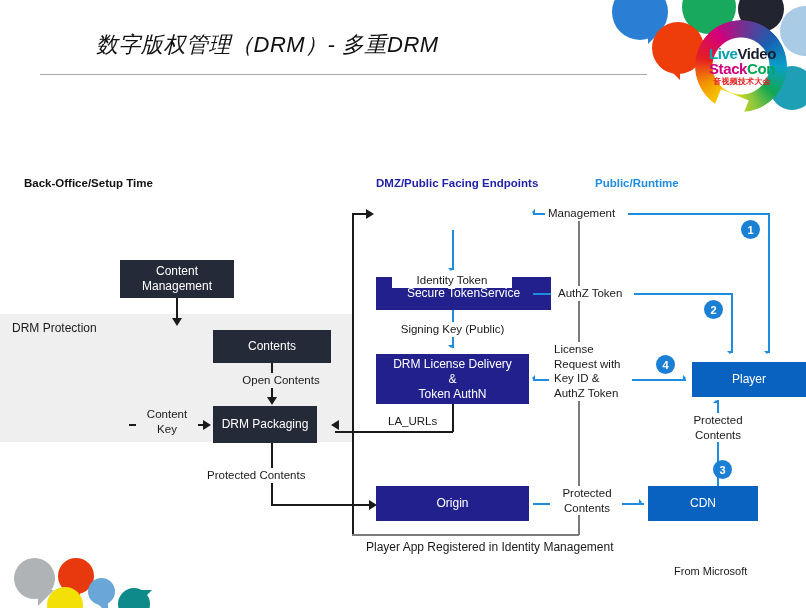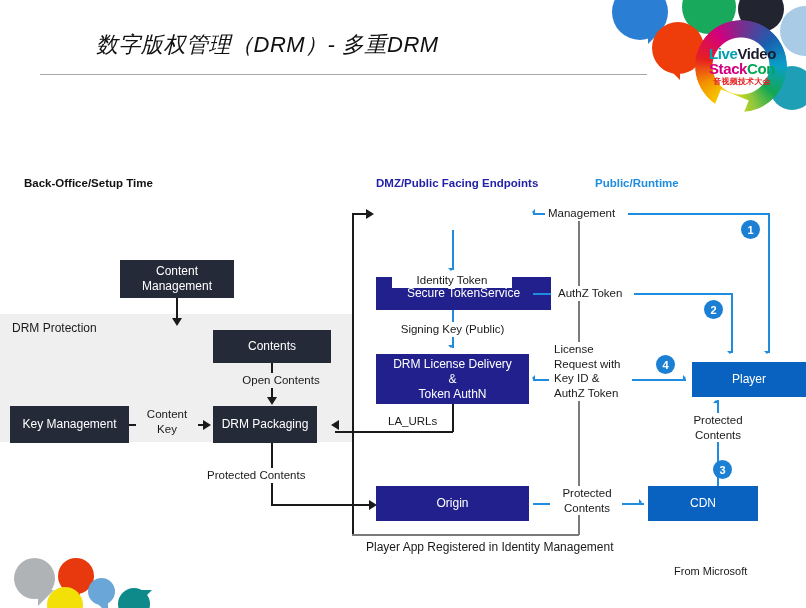--- a/index.html
+++ b/index.html
@@ -303,23 +303,20 @@
 
   <div class="node dark" style="left:120px; top:260px; width:114px; height:38px;">
     <div style="white-space:pre-line;"><span>Content
 Management</span></div>
   </div>
 
   <div class="node dark" style="left:213px; top:330px; width:118px; height:33px;">
     <span>Contents</span>
   </div>
 
-  <div class="node dark" style="left:10px; top:406px; width:119px; height:37px;">
-    <span>Key Management</span>
-  </div>
 
   <div class="node dark" style="left:213px; top:406px; width:104px; height:37px;">
     <span>DRM Packaging</span>
   </div>
 
   <div class="ln vl" style="left:176px; top:298px; height:22px;"></div>
   <div class="arw down" style="left:172px; top:318px;"></div>
 
   <div class="ln vl" style="left:271px; top:363px; height:36px;"></div>
   <div class="arw down" style="left:267px; top:397px;"></div>

